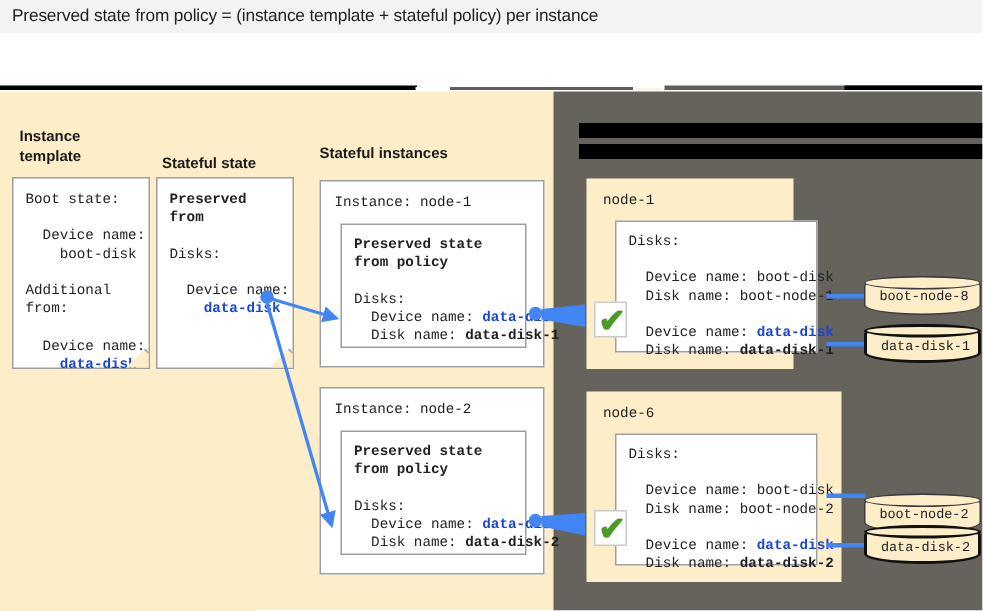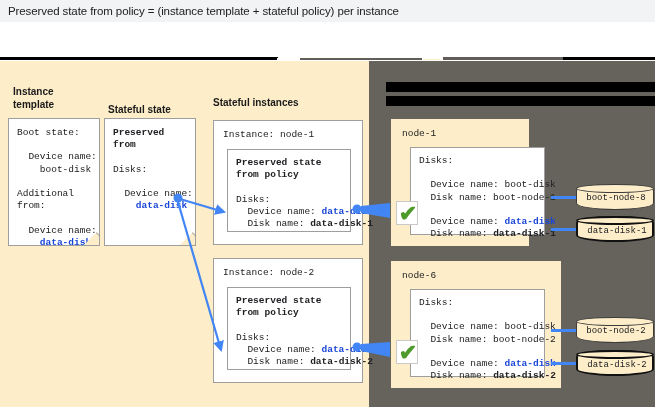--- a/index.html
+++ b/index.html
@@ -187,21 +187,21 @@
   .disk.thick .disk-top { border-width: 2.0px; border-color: #111111; left:-2.4px; top:-2.4px; }
   .disk-label {
     position: absolute; left: 0; top: 8px;
     width: 78px; text-align: center;
     font-family: "Liberation Mono", monospace;
     font-size: 9px; color: #202124;
     z-index: 2;
   }
   #disk-boot-1 { left: 576px; top: 184px; }
   #disk-data-1 { left: 576px; top: 216px; }
-  #disk-boot-2 { left: 576px; top: 317px; padding-left: 28px; }
+  #disk-boot-2 { left: 576px; top: 329px; padding-left: 28px; }
   #disk-data-2 { left: 576px; top: 350px; }
 
   .disk-link {
     position: absolute; width: 26px; height: 3px;
     background: #4285f4;
   }
   #disk-link-1 { left: 551px; top: 196px; }
   #disk-link-2 { left: 551px; top: 228px; }
   #disk-link-3 { left: 551px; top: 329px; }
   #disk-link-4 { left: 551px; top: 362px; }

